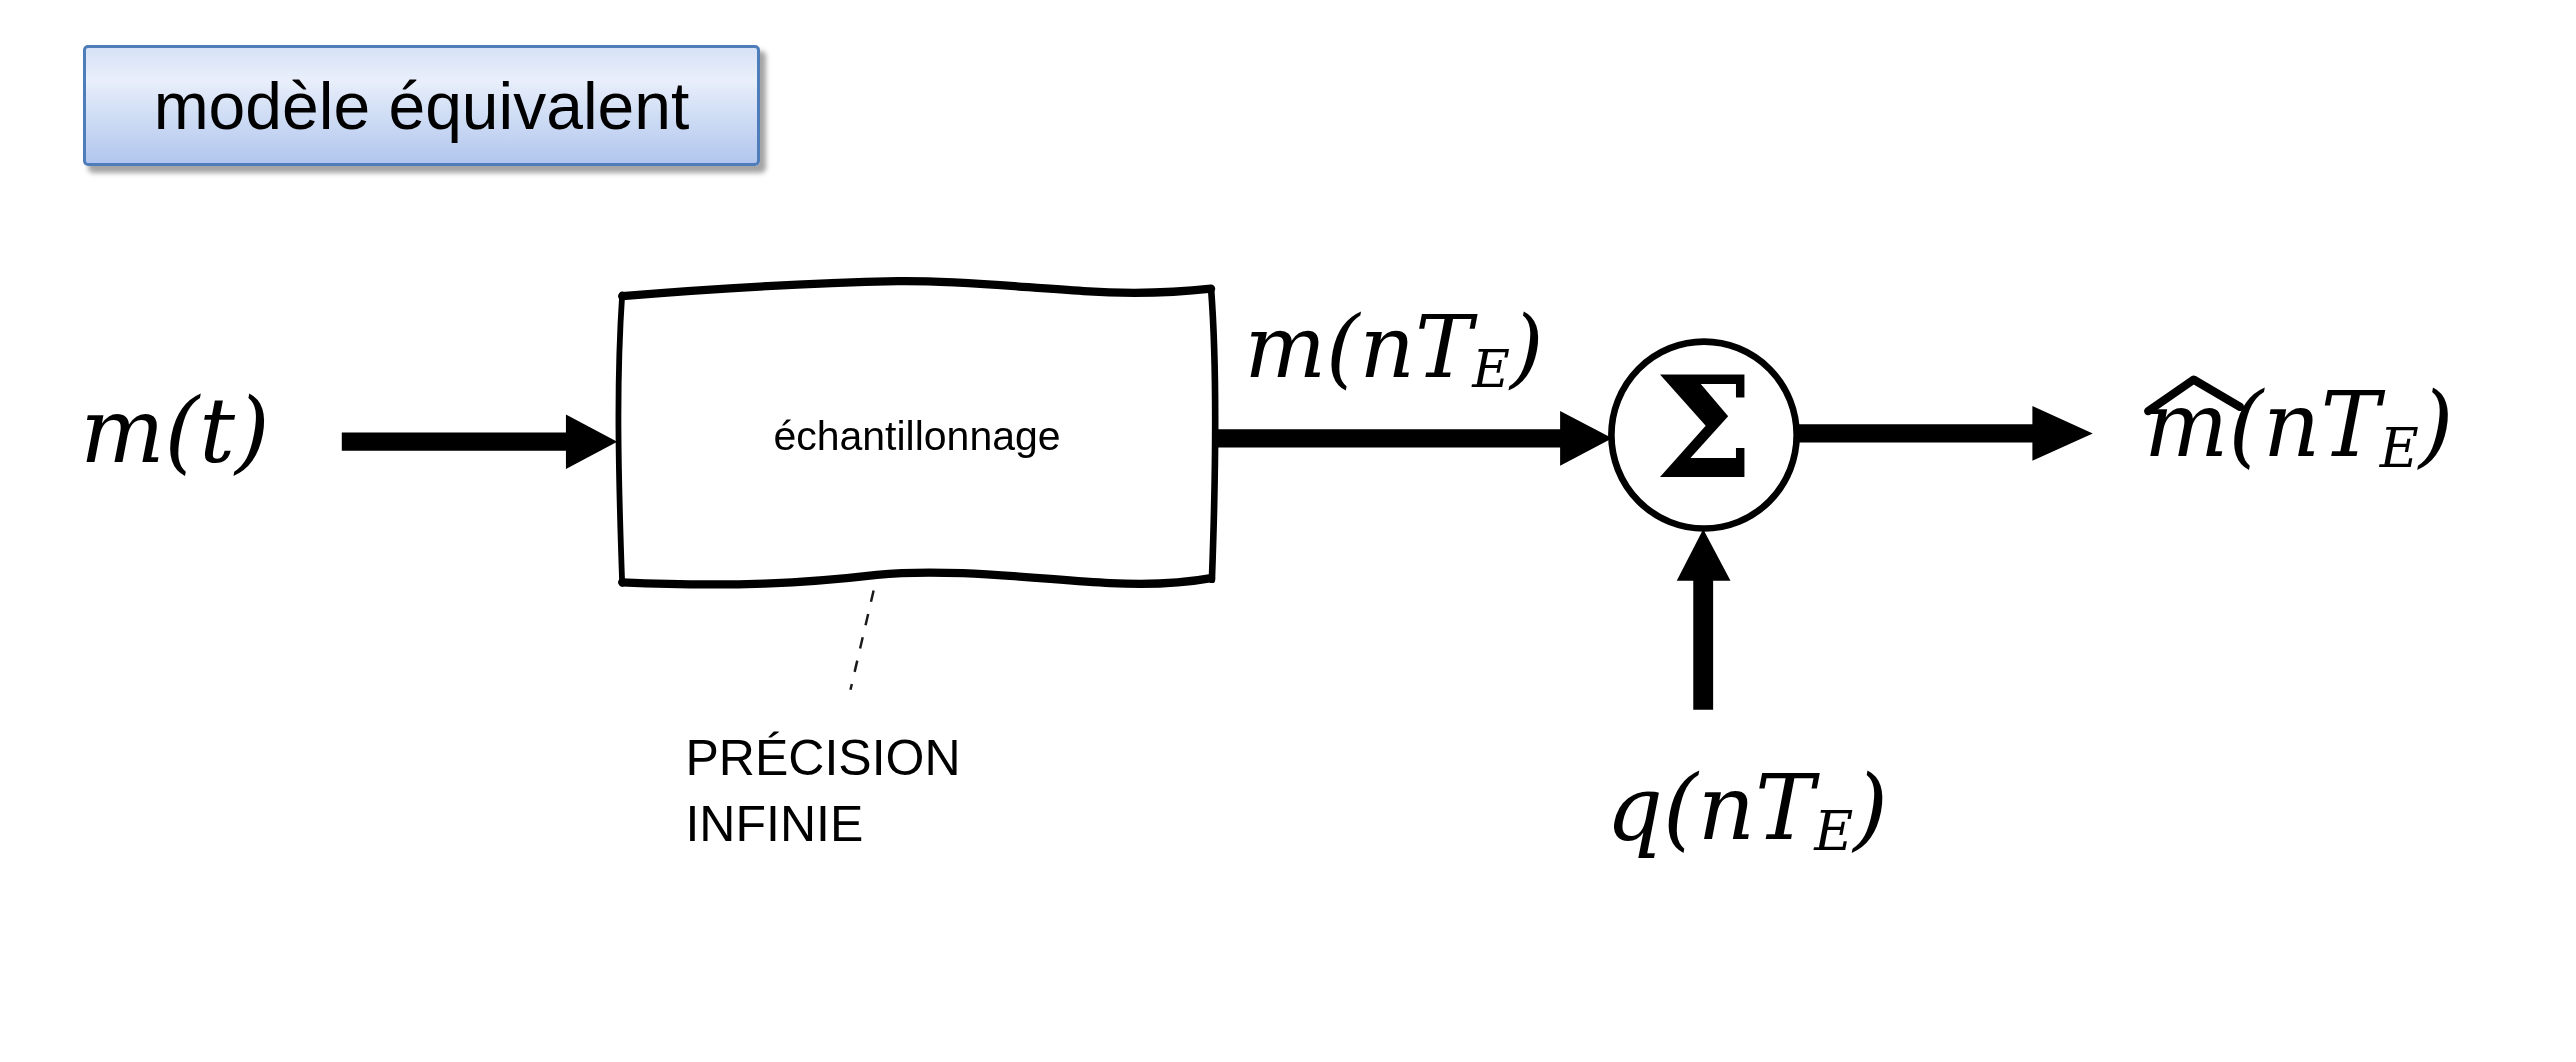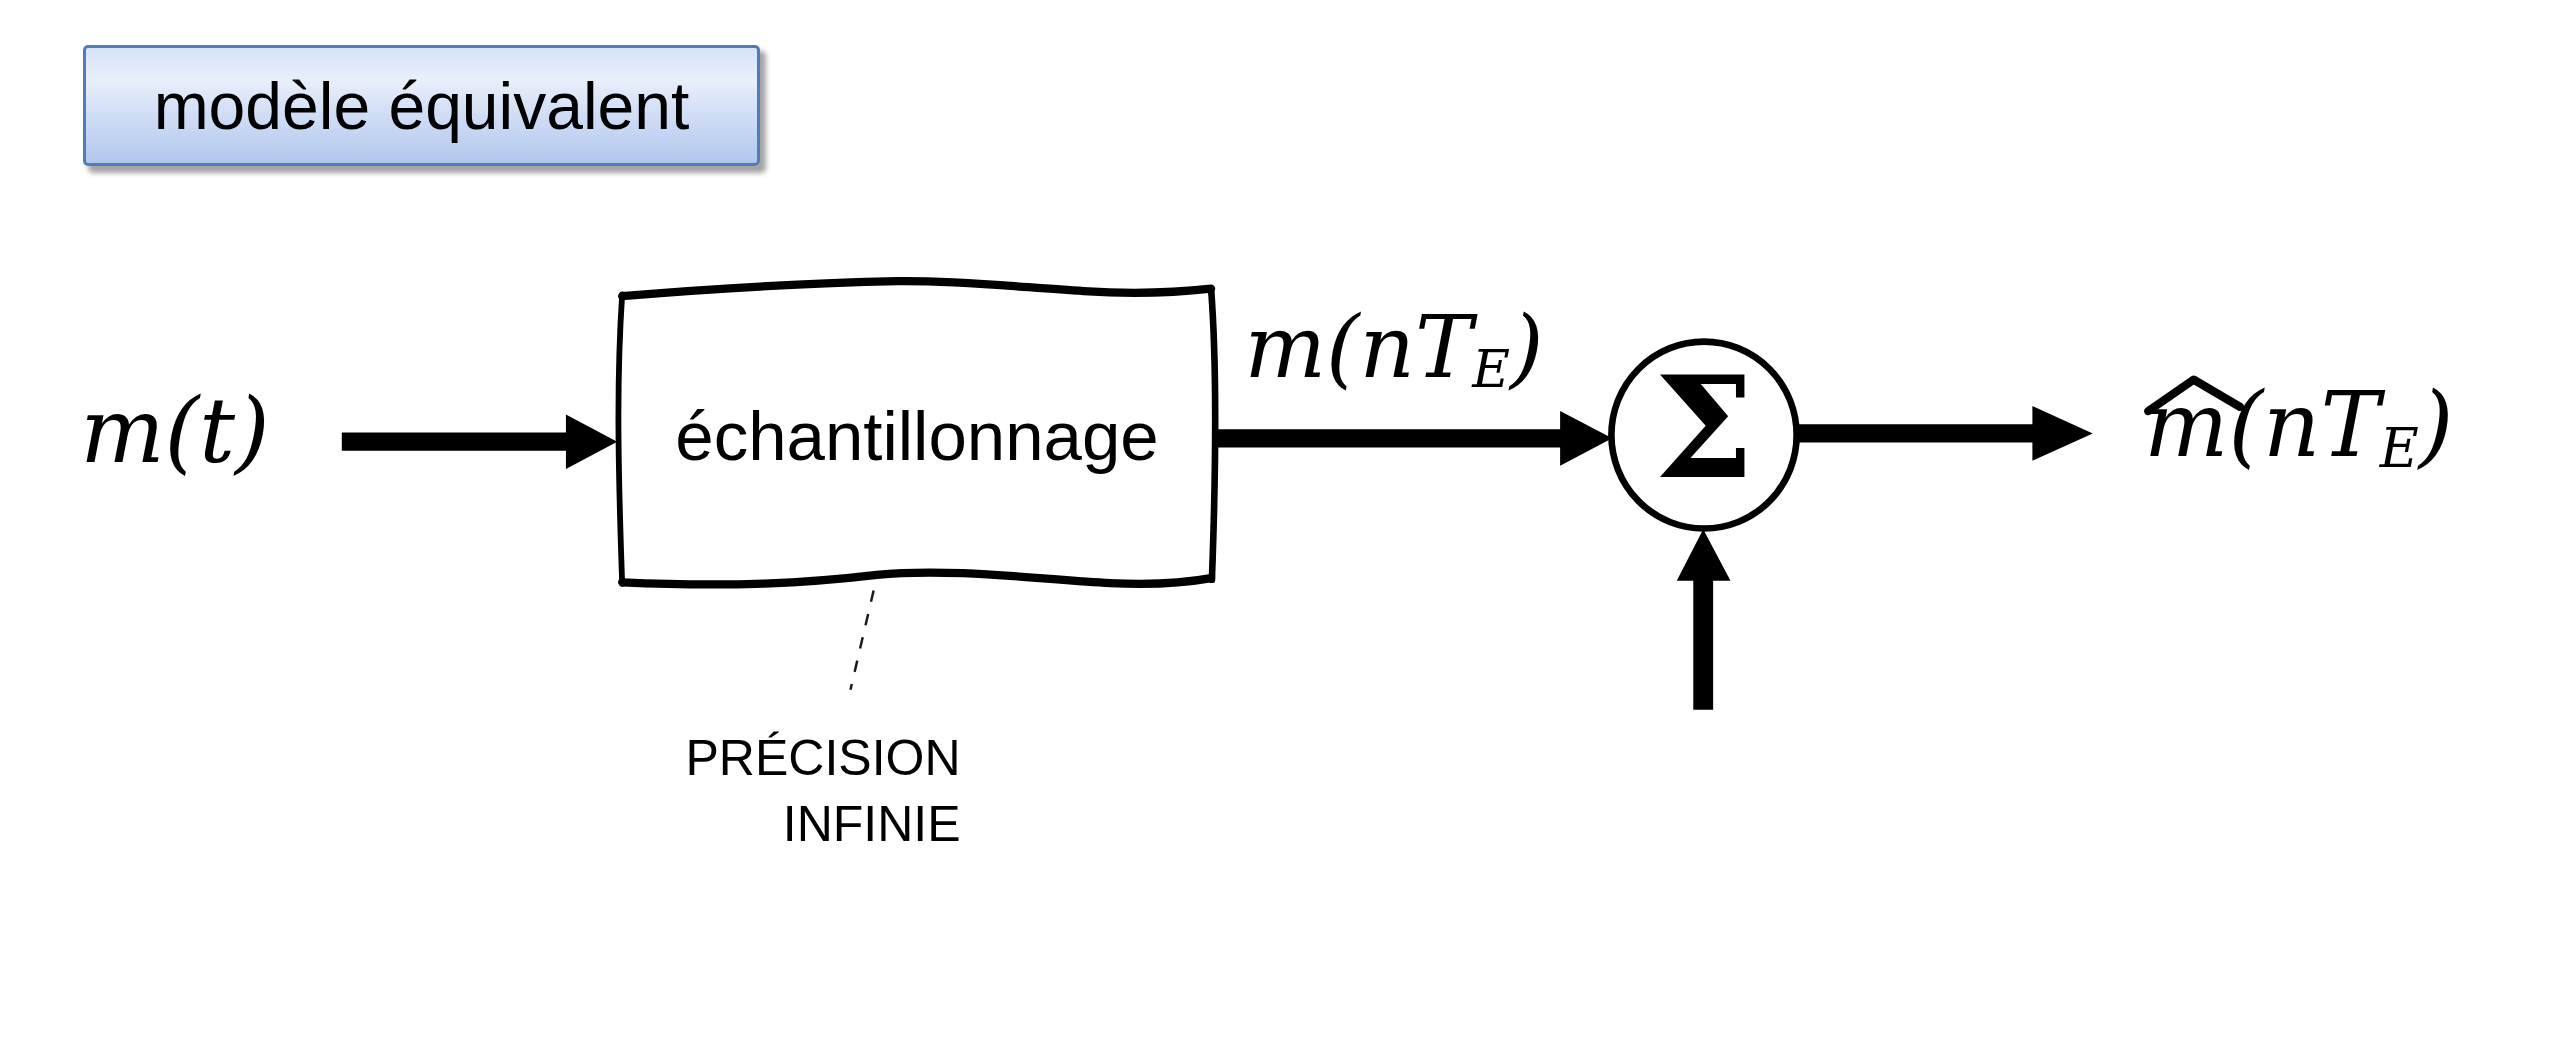--- a/index.html
+++ b/index.html
@@ -33,27 +33,27 @@
   .mathlbl sub{
     font-size:.6em;font-style:italic;
     vertical-align:-0.2em;line-height:1;
   }
   .center-anchor{transform:translate(-50%,-50%);}
   .left-anchor{transform:translateY(-50%);}
 
   .block-label{
     position:absolute;left:917px;top:436px;
     transform:translate(-50%,-50%);
-    font-size:69px;line-height:1;white-space:nowrap;
+    font-size:41px;line-height:1;white-space:nowrap;
   }
 
   .caption{
     position:absolute;
     font-size:50px;line-height:1.32;
-    text-align:right;white-space:nowrap;
+    text-align:left;white-space:nowrap;
     transform:translate(-50%,-50%);
   }
 
   .sigma{
     position:absolute;left:1704px;top:436px;
     transform:translate(-50%,-56%);
     font-family:"DejaVu Serif",serif;
     font-weight:700;font-size:141px;line-height:1;
   }
 </style>
@@ -108,19 +108,22 @@
   </div>
 
   <div class="sigma">
     <span>Σ</span>
   </div>
 
   <div class="mathlbl left-anchor" style="left:2144px;top:428px;">
     <span>m(nT</span><sub>E</sub><span>)</span>
   </div>
 
+  <div class="mathlbl center-anchor" style="left:1747px;top:811px;">
+    <span>q(nT</span><sub>E</sub><span>)</span>
+  </div>
 
   <div class="caption" style="left:1745px;top:960px;">
     <br>
   </div>
 
 </div>
 
 
 </body></html>

